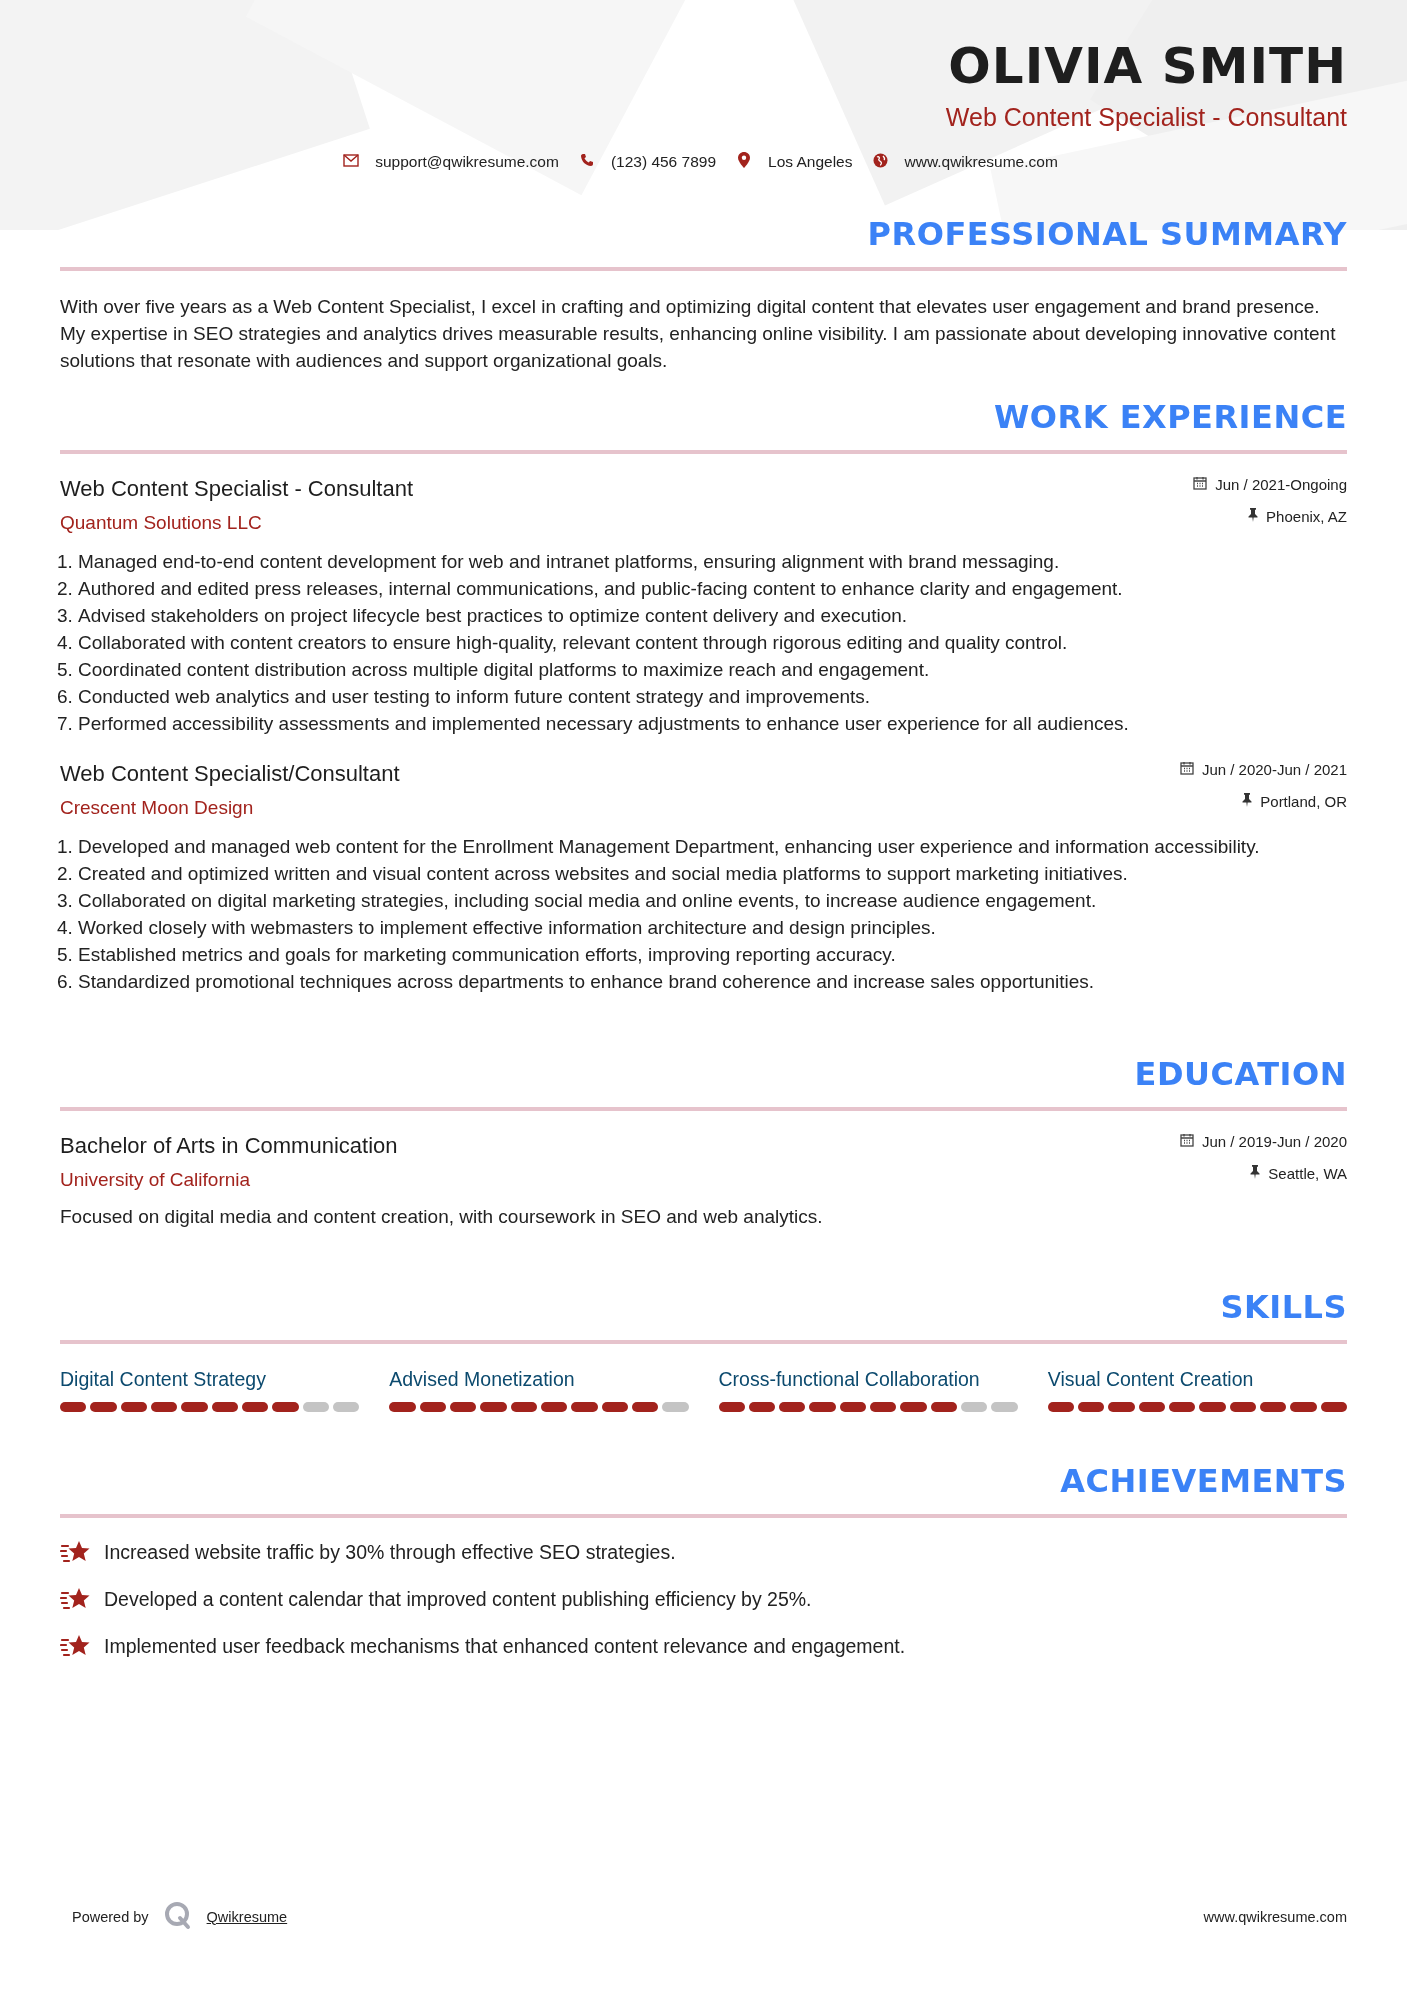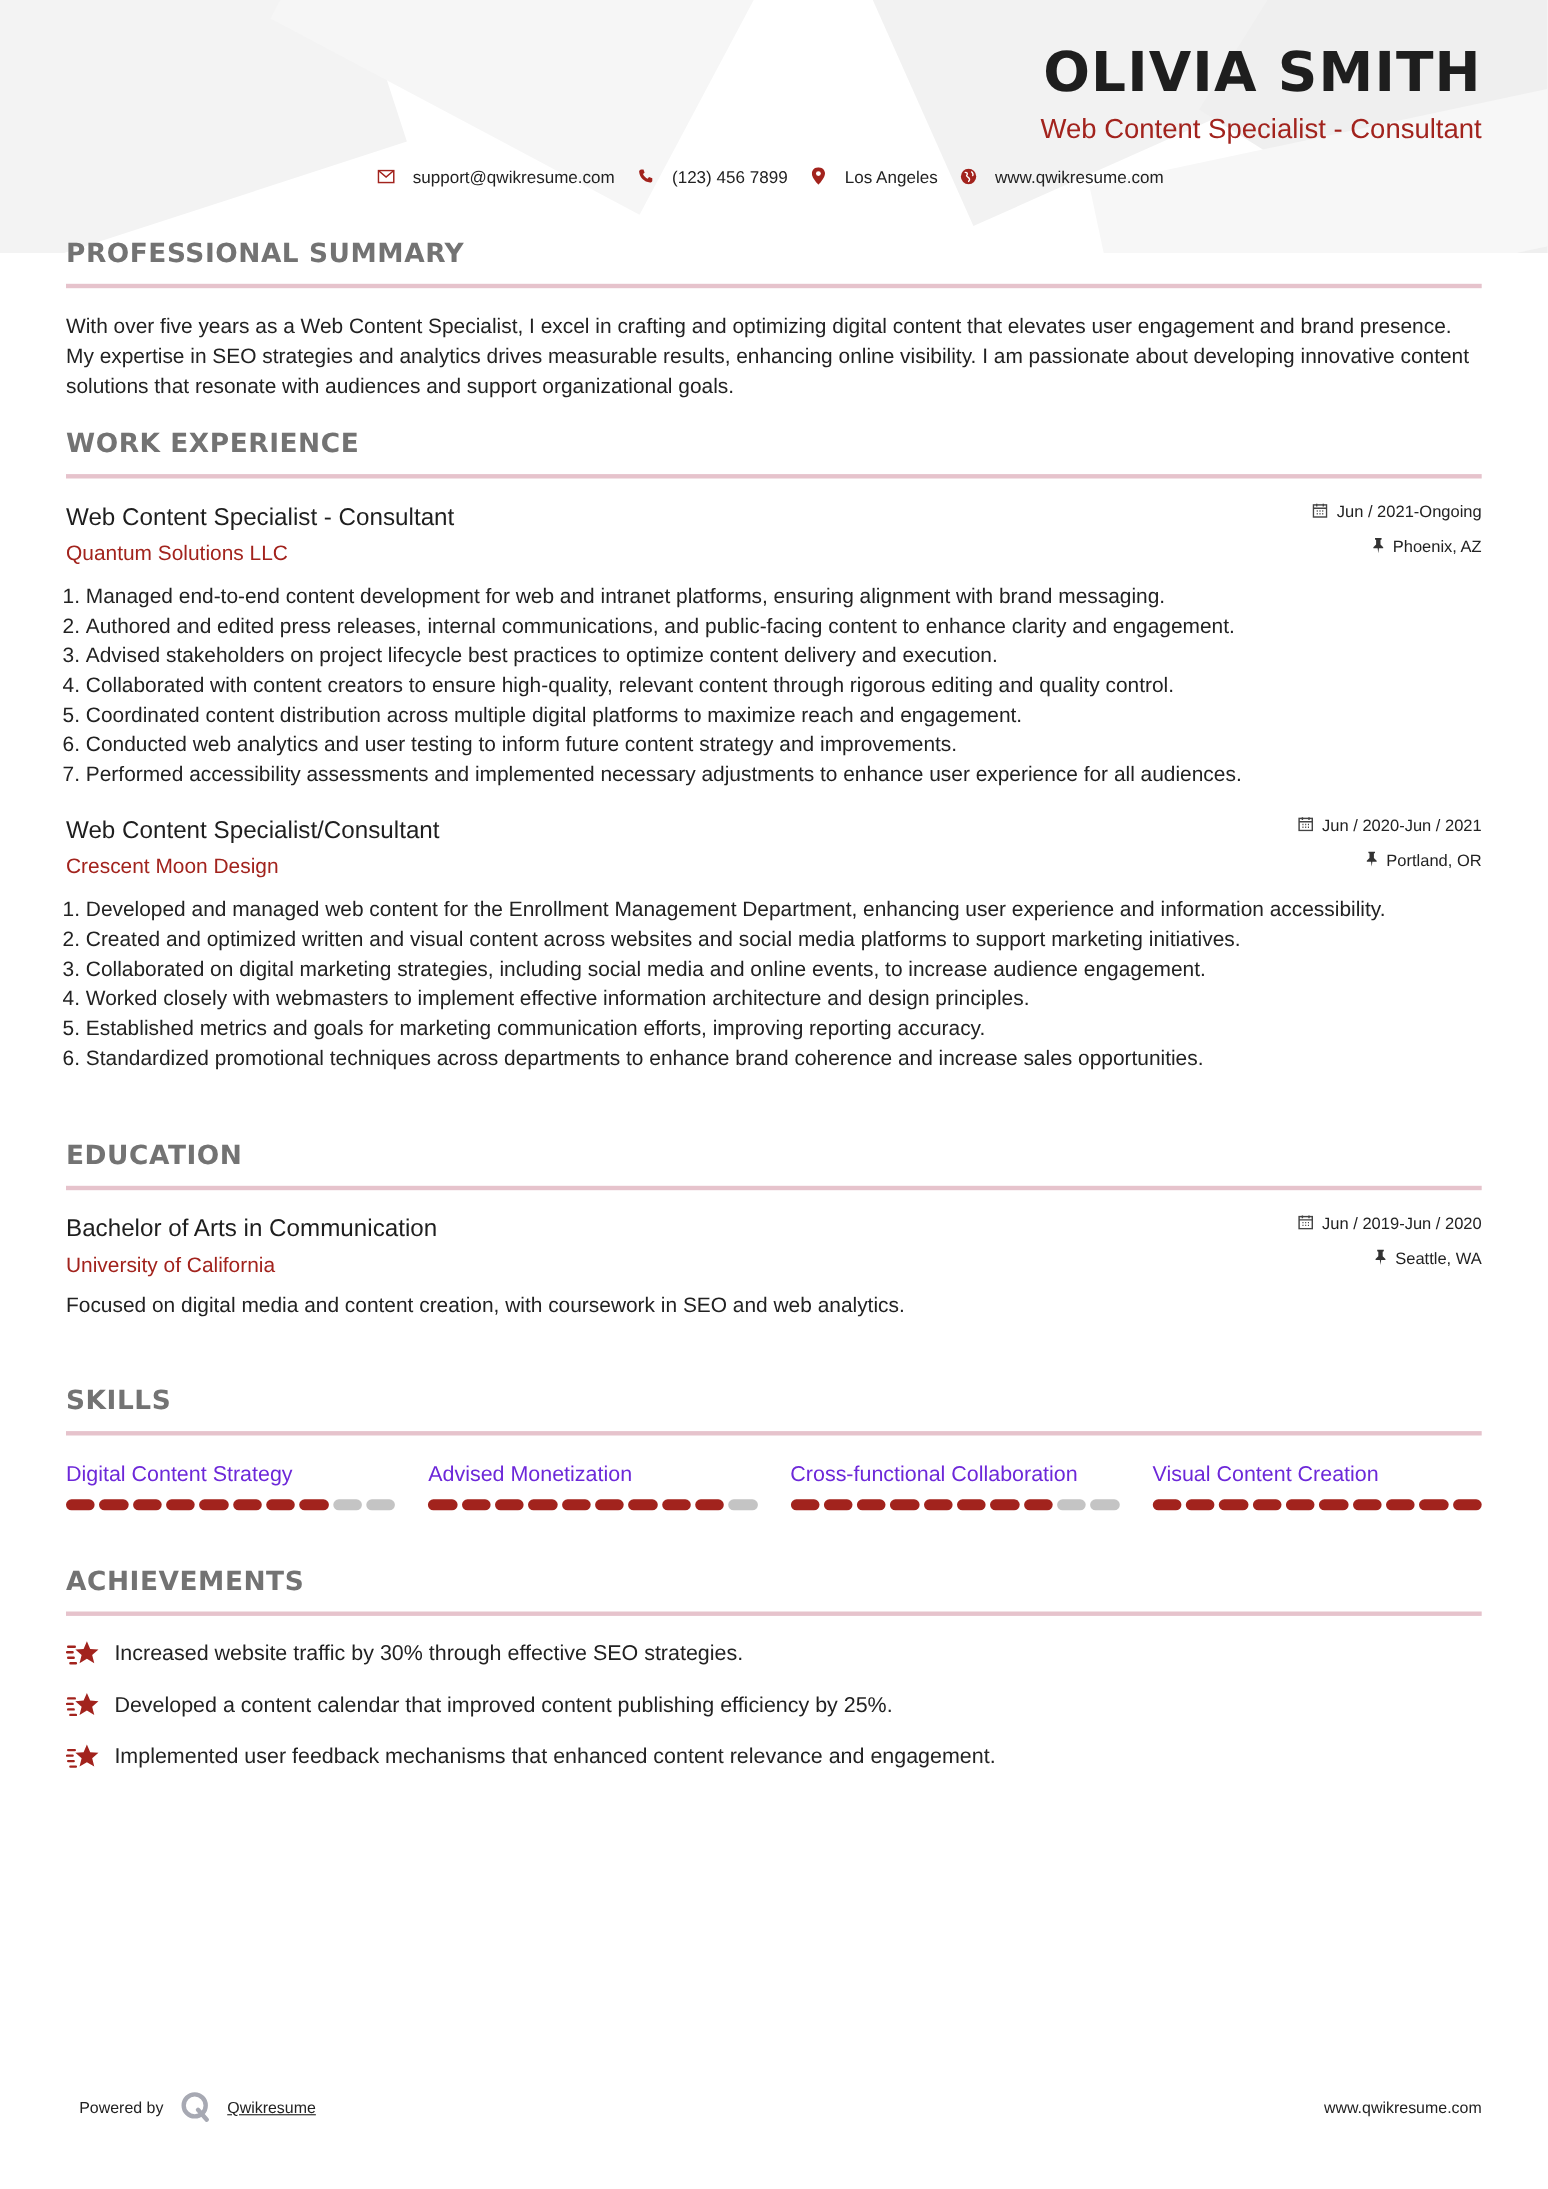--- a/index.html
+++ b/index.html
@@ -26,43 +26,43 @@
   .job-title { color: #a2231d; font-size: 25px; margin-top: 6px; line-height: 30px; }
   .contacts {
     margin-top: 20px; display: flex; justify-content: center; align-items: center;
     gap: 14px; font-size: 15.5px; color: #222;
   }
   .contact { display: flex; align-items: center; gap: 16px; margin-right: 6px; }
   .contact .icon { color: #a2231d; font-size: 15px; width: 16px; text-align: center; }
 
   .section { margin-top: 0; }
   .section-title {
-    text-align: left; font-family: "DejaVu Sans", sans-serif; font-weight: bold;
-    font-size: 24px; color: #737373; letter-spacing: 0.5px;
+    text-align: right; font-family: "DejaVu Sans", sans-serif; font-weight: bold;
+    font-size: 32px; color: #3b82f6; letter-spacing: 0.5px;
   }
   .section-rule { height: 4px; background: #e6c3cc; margin-top: 14px; }
 
   .summary-text { font-size: 19px; line-height: 27px; margin-top: 22px; color: #222; }
 
   .entry { margin-top: 20px; }
   .entry-head { display: flex; justify-content: space-between; align-items: flex-start; }
   .entry-left .role { font-size: 22px; color: #1e1e1e; line-height: 30px; }
   .entry-left .org { font-size: 19px; color: #a2231d; margin-top: 6px; line-height: 26px; }
   .entry-right { text-align: center; font-size: 15px; color: #222; }
   .entry-right .row { display: flex; justify-content: flex-end; align-items: center; gap: 8px; line-height: 22px; }
   .entry-right .row + .row { margin-top: 10px; }
   .entry-right .icon { color: #444; font-size: 14px; }
 
   ol.bullets { margin-top: 12px; padding-left: 18px; font-size: 19px; line-height: 27px; color: #222; }
   ol.bullets li { padding-left: 0; }
   .edu-desc { font-size: 19px; margin-top: 10px; line-height: 27px; }
 
   .skills-row { display: flex; gap: 30px; margin-top: 22px; }
   .skill { flex: 1; }
-  .skill-name { font-size: 19.5px; color: #6d28d9; line-height: 26px; }
+  .skill-name { font-size: 19.5px; color: #0c4a6e; line-height: 26px; }
   .skill-bar { display: flex; gap: 4px; margin-top: 10px; }
   .seg { flex: 1; height: 10px; border-radius: 5px; }
   .seg.on { background: #a2231d; }
   .seg.off { background: #c4c4c4; }
 
   .ach-list { margin-top: 20px; }
   .ach { display: flex; align-items: center; gap: 12px; font-size: 19.5px; line-height: 26px; margin-bottom: 19px; color: #222; }
   .ach-icon { width: 32px; height: 28px; position: relative; flex: none; }
 
   .footer {

